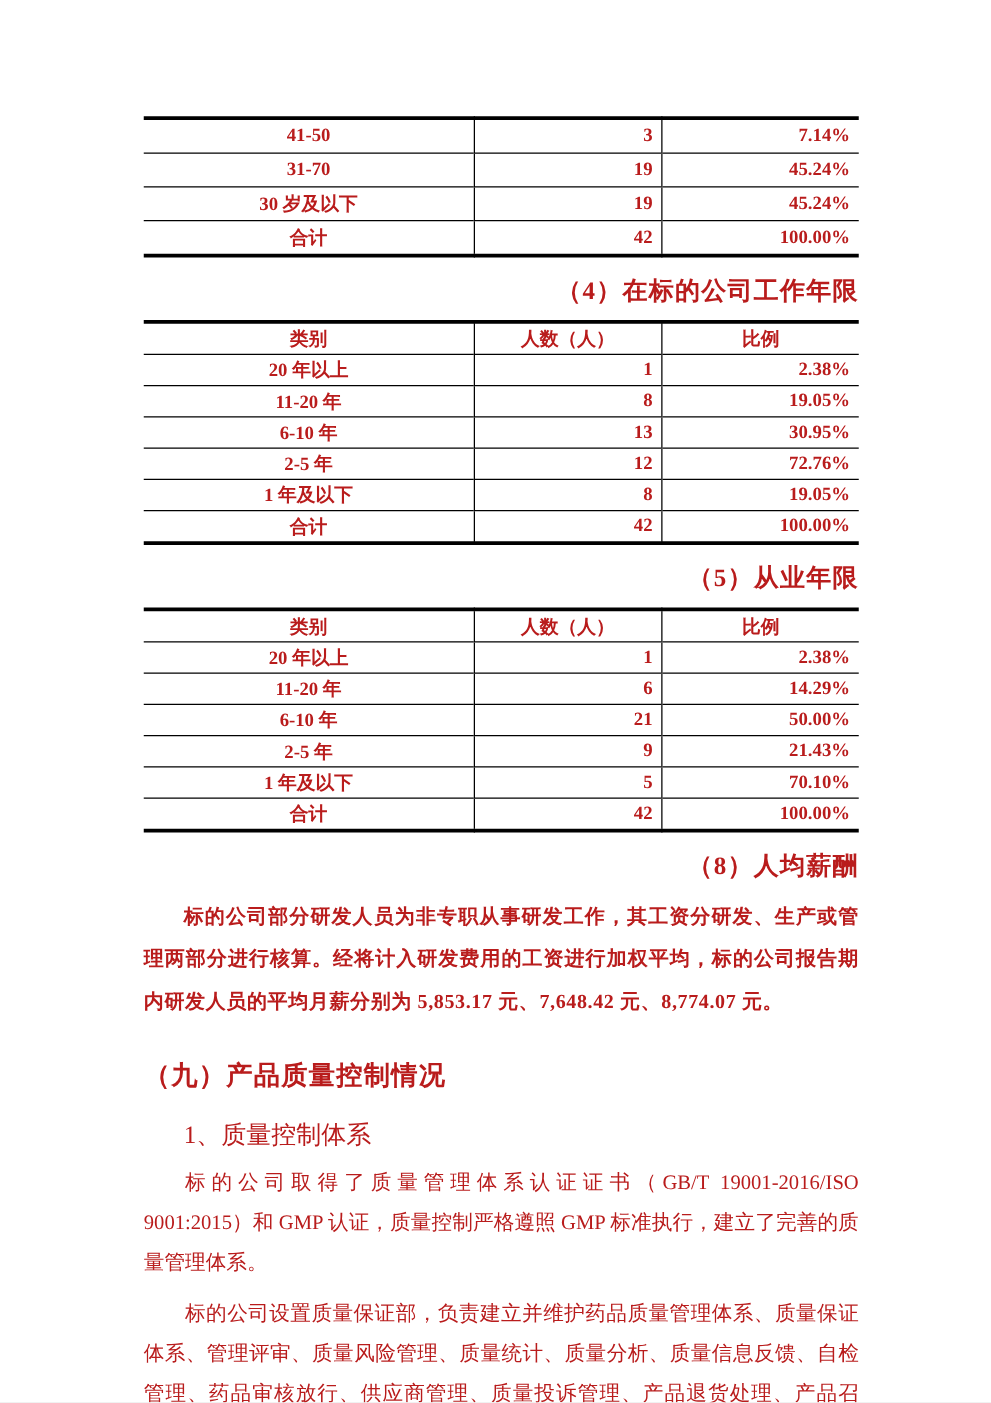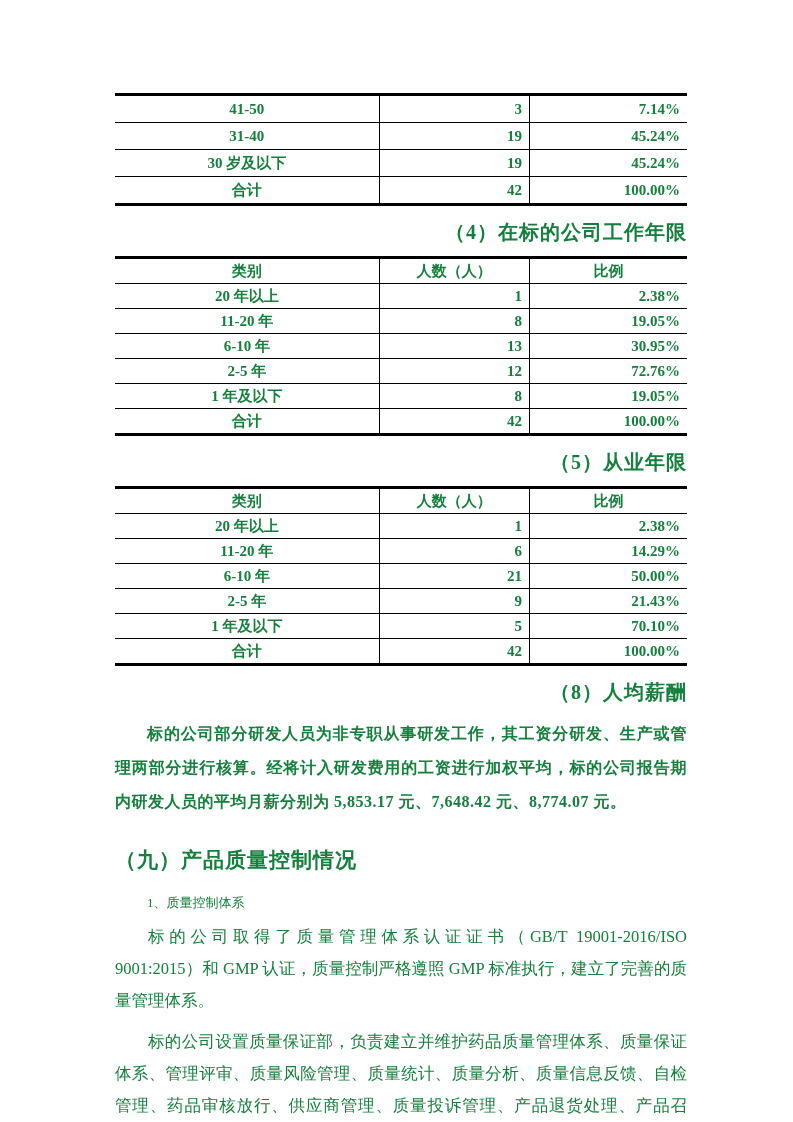--- a/index.html
+++ b/index.html
@@ -2,21 +2,21 @@
 <html><head>
 <meta charset="utf-8">
 <style>
   html,body { margin:0; padding:0; background:#e8e8e8; }
   .page {
     position:relative;
     width:793px; height:1122px;
     margin:0 auto;
     background:#ffffff;
     font-family:"Liberation Serif", serif;
-    color:#15803d;
+    color:#b91c1c;
     overflow:hidden;
   }
   .content {
     position:absolute;
     left:115px; top:93px;
     width:572px;
   }
 
   
   table.doc-table {
@@ -64,21 +64,21 @@
     letter-spacing:0.5px;
   }
   .chapter-heading {
     font-family:"Liberation Sans", sans-serif;
     font-size:21px;
     font-weight:bold;
     margin:27px 0 0 0;
     letter-spacing:1px;
   }
   .sub-heading {
-    font-size:13px;
+    font-size:20px;
     font-weight:normal;
     margin:20px 0 0 0;
     padding-left:32px;
   }
   .para-normal {
     font-size:16.5px;
     font-weight:normal;
     line-height:32px;
     text-align:justify;
     text-indent:2em;
@@ -92,21 +92,21 @@
   <div class="content">
 
     <table class="doc-table tall">
         <tbody>
           <tr>
             <td>41-50</td>
             <td>3</td>
             <td>7.14%</td>
           </tr>
           <tr>
-            <td>31-40</td>
+            <td>31-70</td>
             <td>19</td>
             <td>45.24%</td>
           </tr>
           <tr>
             <td>30 岁及以下</td>
             <td>19</td>
             <td>45.24%</td>
           </tr>
           <tr>
             <td>合计</td>

